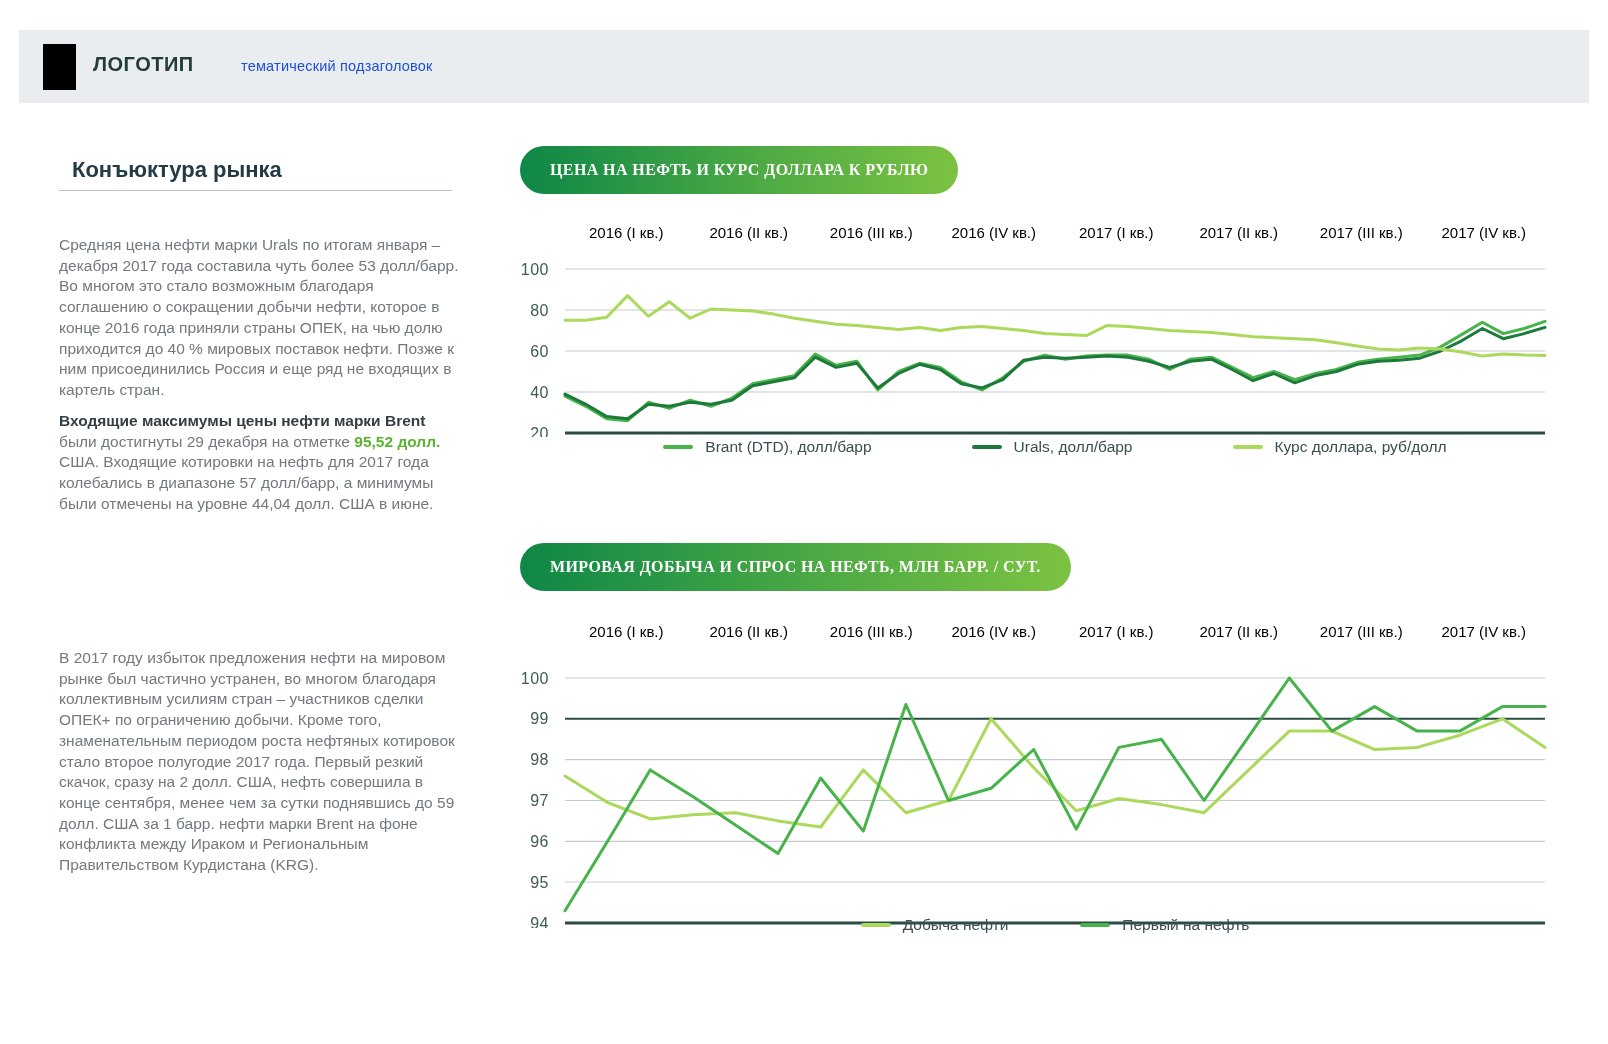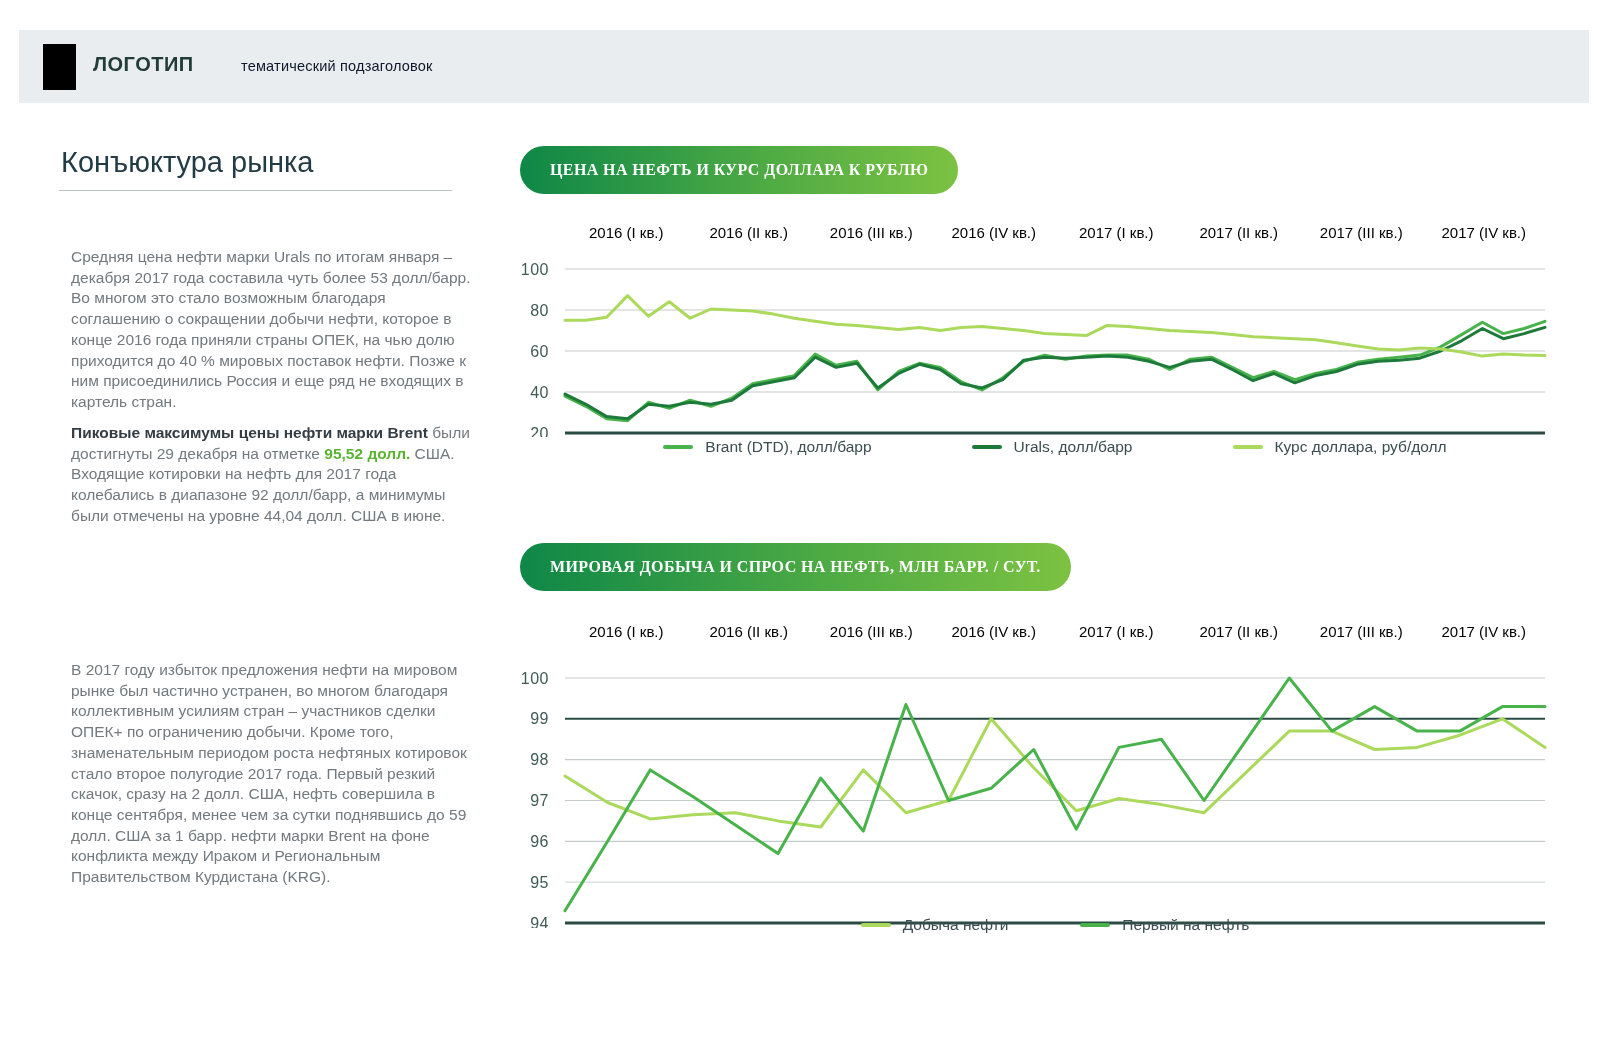--- a/index.html
+++ b/index.html
@@ -3,25 +3,25 @@
 <meta charset="utf-8">
 <style>
   html,body{margin:0;padding:0;background:#ffffff;}
   .page{position:relative;width:1608px;height:1044px;background:#ffffff;overflow:hidden;
         font-family:"Liberation Sans","DejaVu Sans",sans-serif;}
   
   .topbar{position:absolute;left:19px;top:30px;width:1570px;height:73px;background:#e9edef;}
   .logo-square{position:absolute;left:24px;top:14px;width:33px;height:46px;background:#000000;}
   .logo-text{position:absolute;left:74px;top:23px;font-size:20px;font-weight:bold;
              letter-spacing:0.5px;color:#223c38;}
-  .topbar-subtitle{position:absolute;left:222px;top:28px;font-size:14.5px;color:#0f172a;letter-spacing:0.2px;}
+  .topbar-subtitle{position:absolute;left:222px;top:28px;font-size:14.5px;color:#1d4ed8;letter-spacing:0.2px;}
   
-  .page-title{position:absolute;left:59px;top:144px;font-size:29px;font-weight:normal;color:#233b44;margin:2px;}
+  .page-title{position:absolute;left:59px;top:144px;font-size:22px;font-weight:bold;color:#233b44;margin:13px;}
   .title-rule{position:absolute;left:59px;top:190px;width:393px;height:1px;background:#bcc3c7;}
-  .para{position:absolute;left:59px;width:402px;font-size:15.5px;line-height:20.7px;color:#72797f;margin:12px;}
+  .para{position:absolute;left:59px;width:402px;font-size:15.5px;line-height:20.7px;color:#72797f;margin:0;}
   .para-1{top:235px;}
   .para-2{top:411px;}
   .para-3{top:648px;}
   .para b{color:#343d44;}
   .accent-green{color:#5ab431;font-weight:bold;}
   
   .pill{position:absolute;height:48px;border-radius:24px;display:inline-flex;align-items:center;
         padding:0 30px;background:linear-gradient(90deg,#0e8747 0%,#4daa44 55%,#7cc242 100%);
         color:#ffffff;font-size:16px;font-weight:bold;letter-spacing:0.4px;white-space:nowrap;font-family:Liberation Serif, serif;}
   .pill-1{left:520px;top:146px;}
@@ -51,21 +51,21 @@
     <div class="logo-square"></div>
     <div class="logo-text">ЛОГОТИП</div>
     <div class="topbar-subtitle">тематический подзаголовок</div>
   </div>
 
   <h1 class="page-title">Конъюктура рынка</h1>
   <div class="title-rule"></div>
 
   <p class="para para-1">Средняя цена нефти марки Urals по итогам января – декабря 2017 года составила чуть более 53 долл/барр. Во многом это стало возможным благодаря соглашению о сокращении добычи нефти, которое в конце 2016 года приняли страны ОПЕК, на чью долю приходится до 40 % мировых поставок нефти. Позже к ним присоединились Россия и еще ряд не входящих в картель стран.</p>
 
-  <p class="para para-2"><b>Пиковые максимумы цены нефти марки Brent</b><span> были достигнуты 29 декабря на отметке </span><span class="accent-green">95,52 долл.</span><span> США. Входящие котировки на нефть для 2017 года колебались в диапазоне 92 долл/барр, а минимумы были отмечены на уровне 44,04 долл. США в июне.</span></p>
+  <p class="para para-2"><b>Входящие максимумы цены нефти марки Brent</b><span> были достигнуты 29 декабря на отметке </span><span class="accent-green">95,52 долл.</span><span> США. Входящие котировки на нефть для 2017 года колебались в диапазоне 57 долл/барр, а минимумы были отмечены на уровне 44,04 долл. США в июне.</span></p>
 
   <p class="para para-3">В 2017 году избыток предложения нефти на мировом рынке был частично устранен, во многом благодаря коллективным усилиям стран – участников сделки ОПЕК+ по ограничению добычи. Кроме того, знаменательным периодом роста нефтяных котировок стало второе полугодие 2017 года. Первый резкий скачок, сразу на 2 долл. США, нефть совершила в конце сентября, менее чем за сутки поднявшись до 59 долл. США за 1 барр. нефти марки Brent на фоне конфликта между Ираком и Региональным Правительством Курдистана (KRG).</p>
 
   <div class="pill pill-1">ЦЕНА НА НЕФТЬ И КУРС ДОЛЛАРА К РУБЛЮ</div>
   <div class="xlabels xl-1" id="xl1">
       <span>2016 (I кв.)</span>
       <span>2016 (II кв.)</span>
       <span>2016 (III кв.)</span>
       <span>2016 (IV кв.)</span>
       <span>2017 (I кв.)</span>

